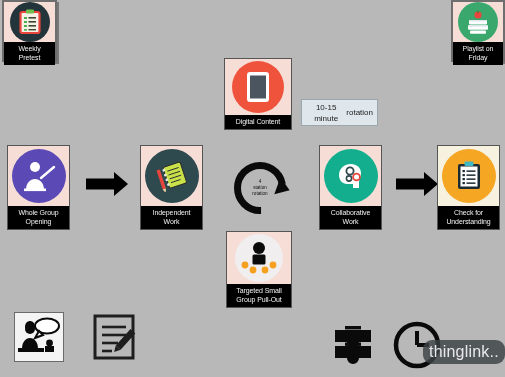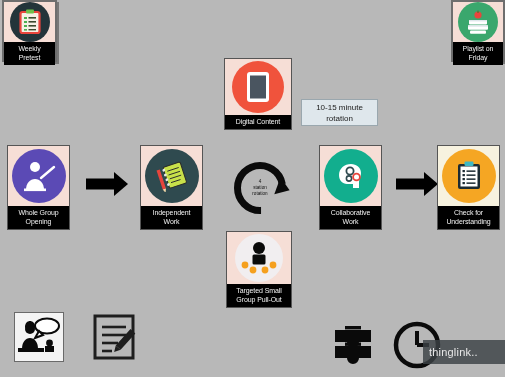--- a/index.html
+++ b/index.html
@@ -75,38 +75,39 @@
 
   
   .note {
     position:absolute;
     background:#dfe7ec;
     border:1px solid #9aa7ae;
     color:#1b1b1b;
     font-size:8px;
     line-height:11px;
     text-align:center;
-    display:flex; flex-direction:column;
+    display:flex; flex-direction:row;
     align-items:center; justify-content:center;
     padding:2px 4px;
   }
 
   
   .glyph { position:absolute; }
   .glyph.boxed { background:#f4f4f4; border:1px solid #6a6a6a; }
 
   
   .wm {
     position:absolute;
     background:rgba(60,66,70,.82);
     color:#e8e8e8;
-    font-size:11px;
+    font-size:16px;
     letter-spacing:.2px;
     display:flex; align-items:center;
     padding:0 6px;
+    border-radius:9px;
   }
 </style>
 </head>
 <body>
 
 <div class="stage">
 
   <div class="tile corner" style="left:2px; top:0px; width:55px; height:62px;">
     <div class="art">
       <div class="disc" style="width:40px;height:40px;background:#23343a;">

